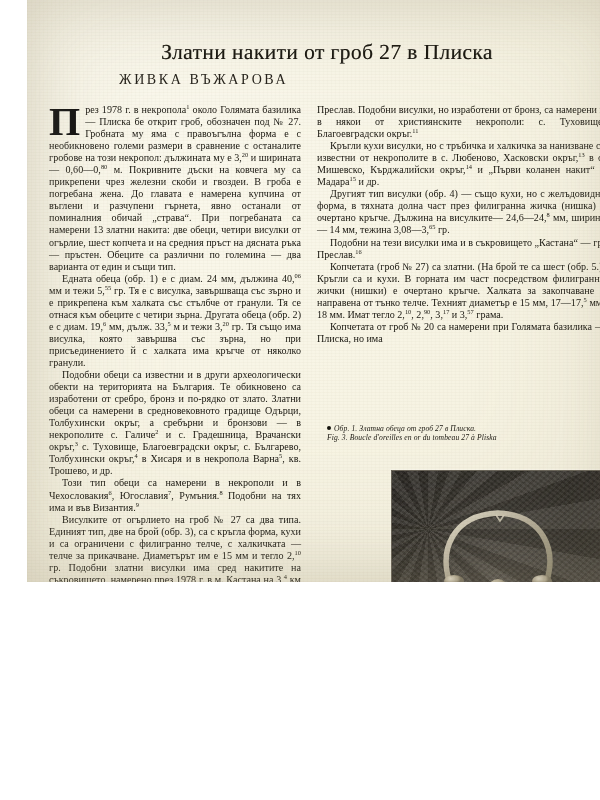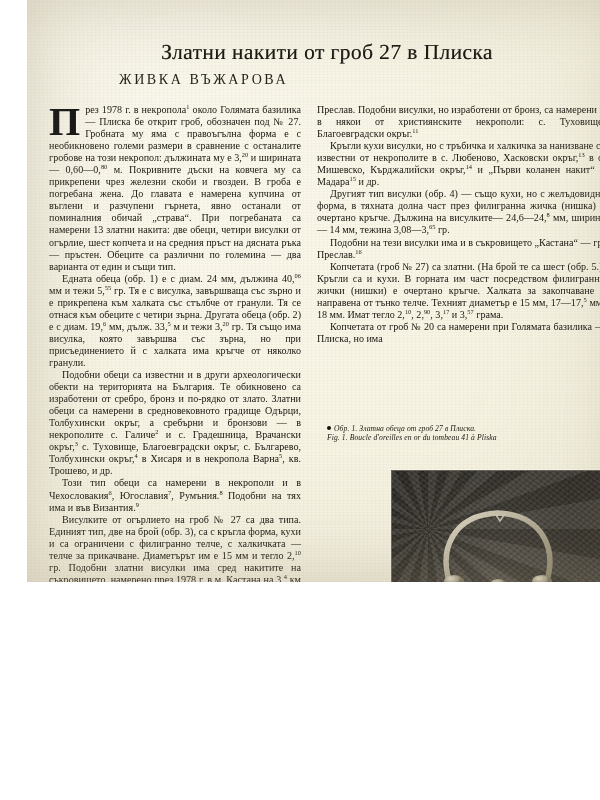--- a/index.html
+++ b/index.html
@@ -165,21 +165,21 @@
     <p class="noindent"><span>Преслав. Подобни висулки, но изработени от бронз, са намерени и в някои от християнските некрополи: с. Туховище, Благоевградски окръг.<sup>11</sup></span></p>
     <p><span>Кръгли кухи висулки, но с тръбичка и халкичка за нанизване са известни от некрополите в с. Любеново, Хасковски окръг,<sup>13</sup> в с. Мишевско, Кърджалийски окръг,<sup>14</sup> и „Първи коланен накит“ в Мадара<sup>15</sup> и др.</span></p>
     <p><span>Другият тип висулки (обр. 4) — също кухи, но с желъдовидна форма, в тяхната долна част през филигранна жичка (нишка) е очертано кръгче. Дължина на висулките— 24,6—24,<sup>8</sup> мм, ширина — 14 мм, тежина 3,08—3,<sup>65</sup> гр.</span></p>
     <p><span>Подобни на тези висулки има и в съкровището „Кастана“ — гр. Преслав.<sup>16</sup></span></p>
     <p><span>Копчетата (гроб № 27) са златни. (На брой те са шест (обр. 5.). Кръгли са и кухи. В горната им част посредством филигранни жички (нишки) е очертано кръгче. Халката за закопчаване е направена от тънко телче. Техният диаметър е 15 мм, 17—17,<sup>5</sup> мм; 18 мм. Имат тегло 2,<sup>10</sup>, 2,<sup>90</sup>, 3,<sup>17</sup> и 3,<sup>57</sup> грама.</span></p>
     <p><span>Копчетата от гроб № 20 са намерени при Голямата базилика — Плиска, но има</span></p>
   </div>
 
   <div class="figcaption">
     <span class="bullet"></span><span>Обр. 1. Златна обеца от гроб 27 в Плиска.</span><br>
-    <span>Fig. 1. Boucle d'oreilles en or du tombeau 41 à Pliska</span>
+    <span>Fig. 3. Boucle d'oreilles en or du tombeau 27 à Pliska</span>
   </div>
 
   <div class="photo">
     <div class="noise"></div>
     <svg viewBox="0 0 212 252">
       <defs>
         <linearGradient id="gld" x1="0" y1="0" x2="1" y2="1">
           <stop offset="0%" stop-color="#e8e2cf"></stop>
           <stop offset="45%" stop-color="#bdb5a0"></stop>
           <stop offset="100%" stop-color="#8e886f"></stop>

